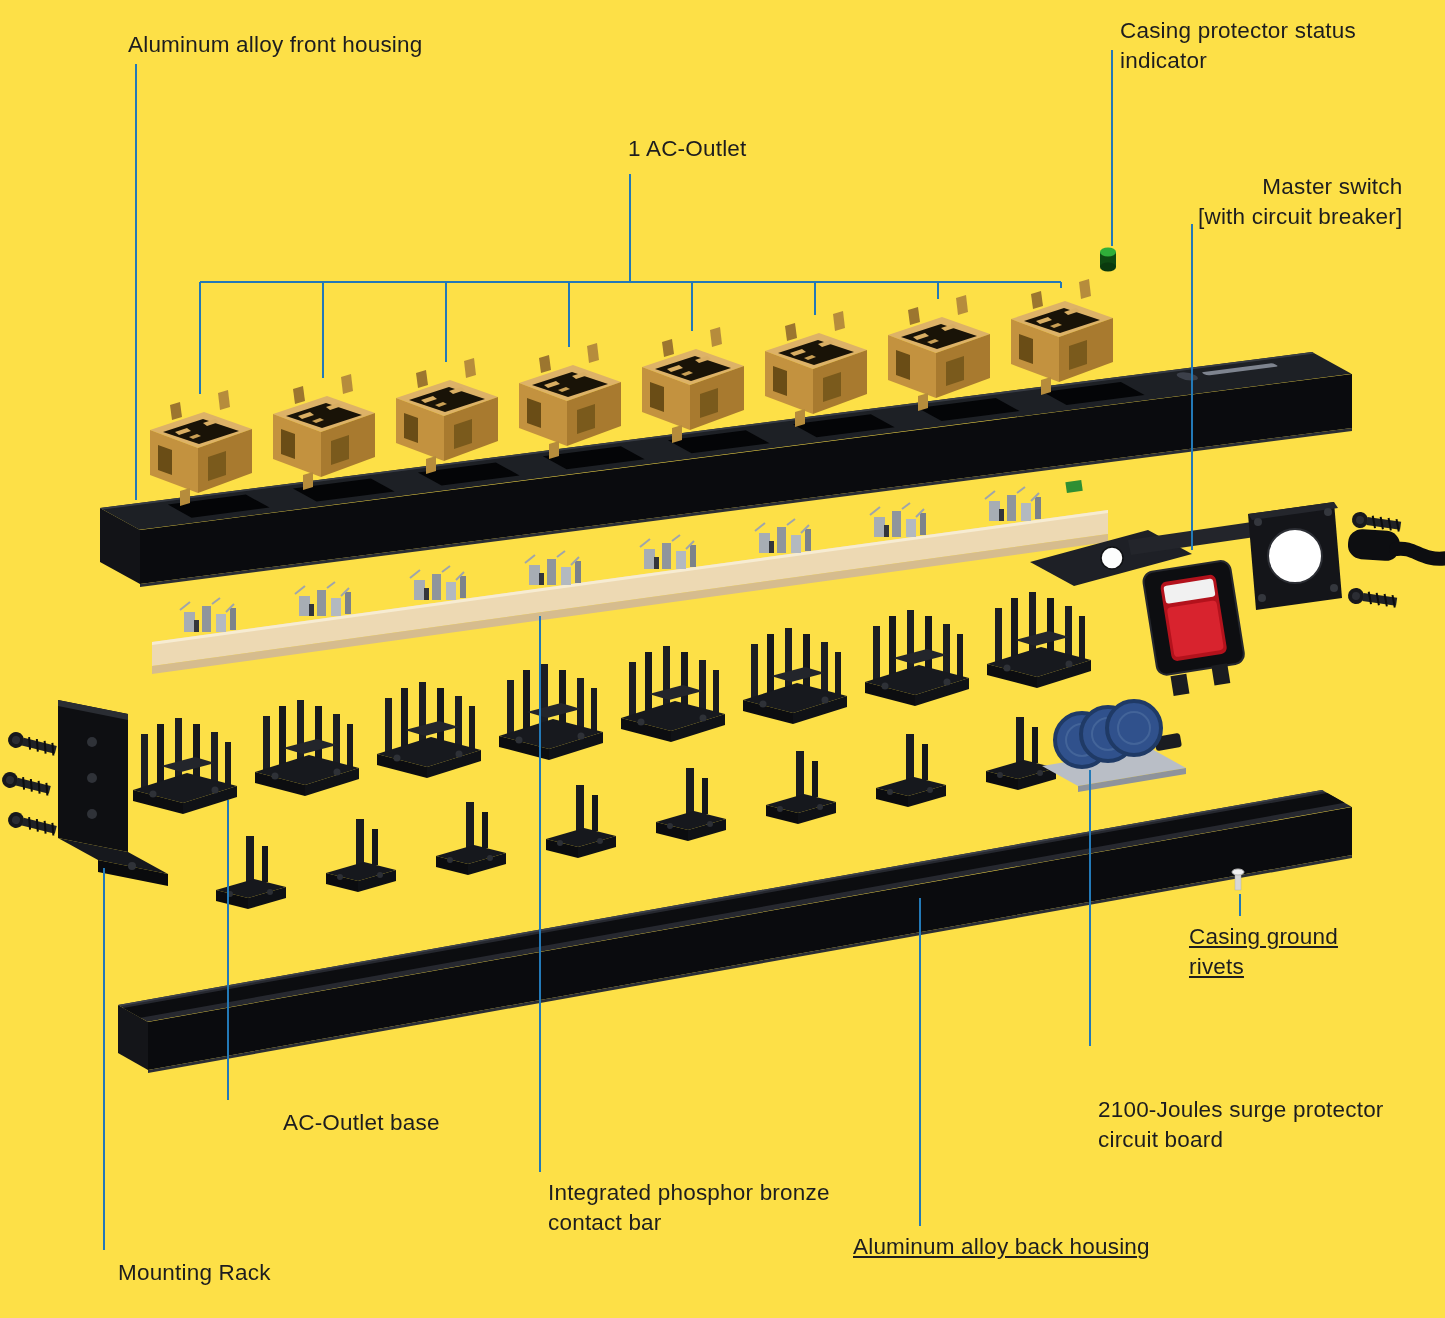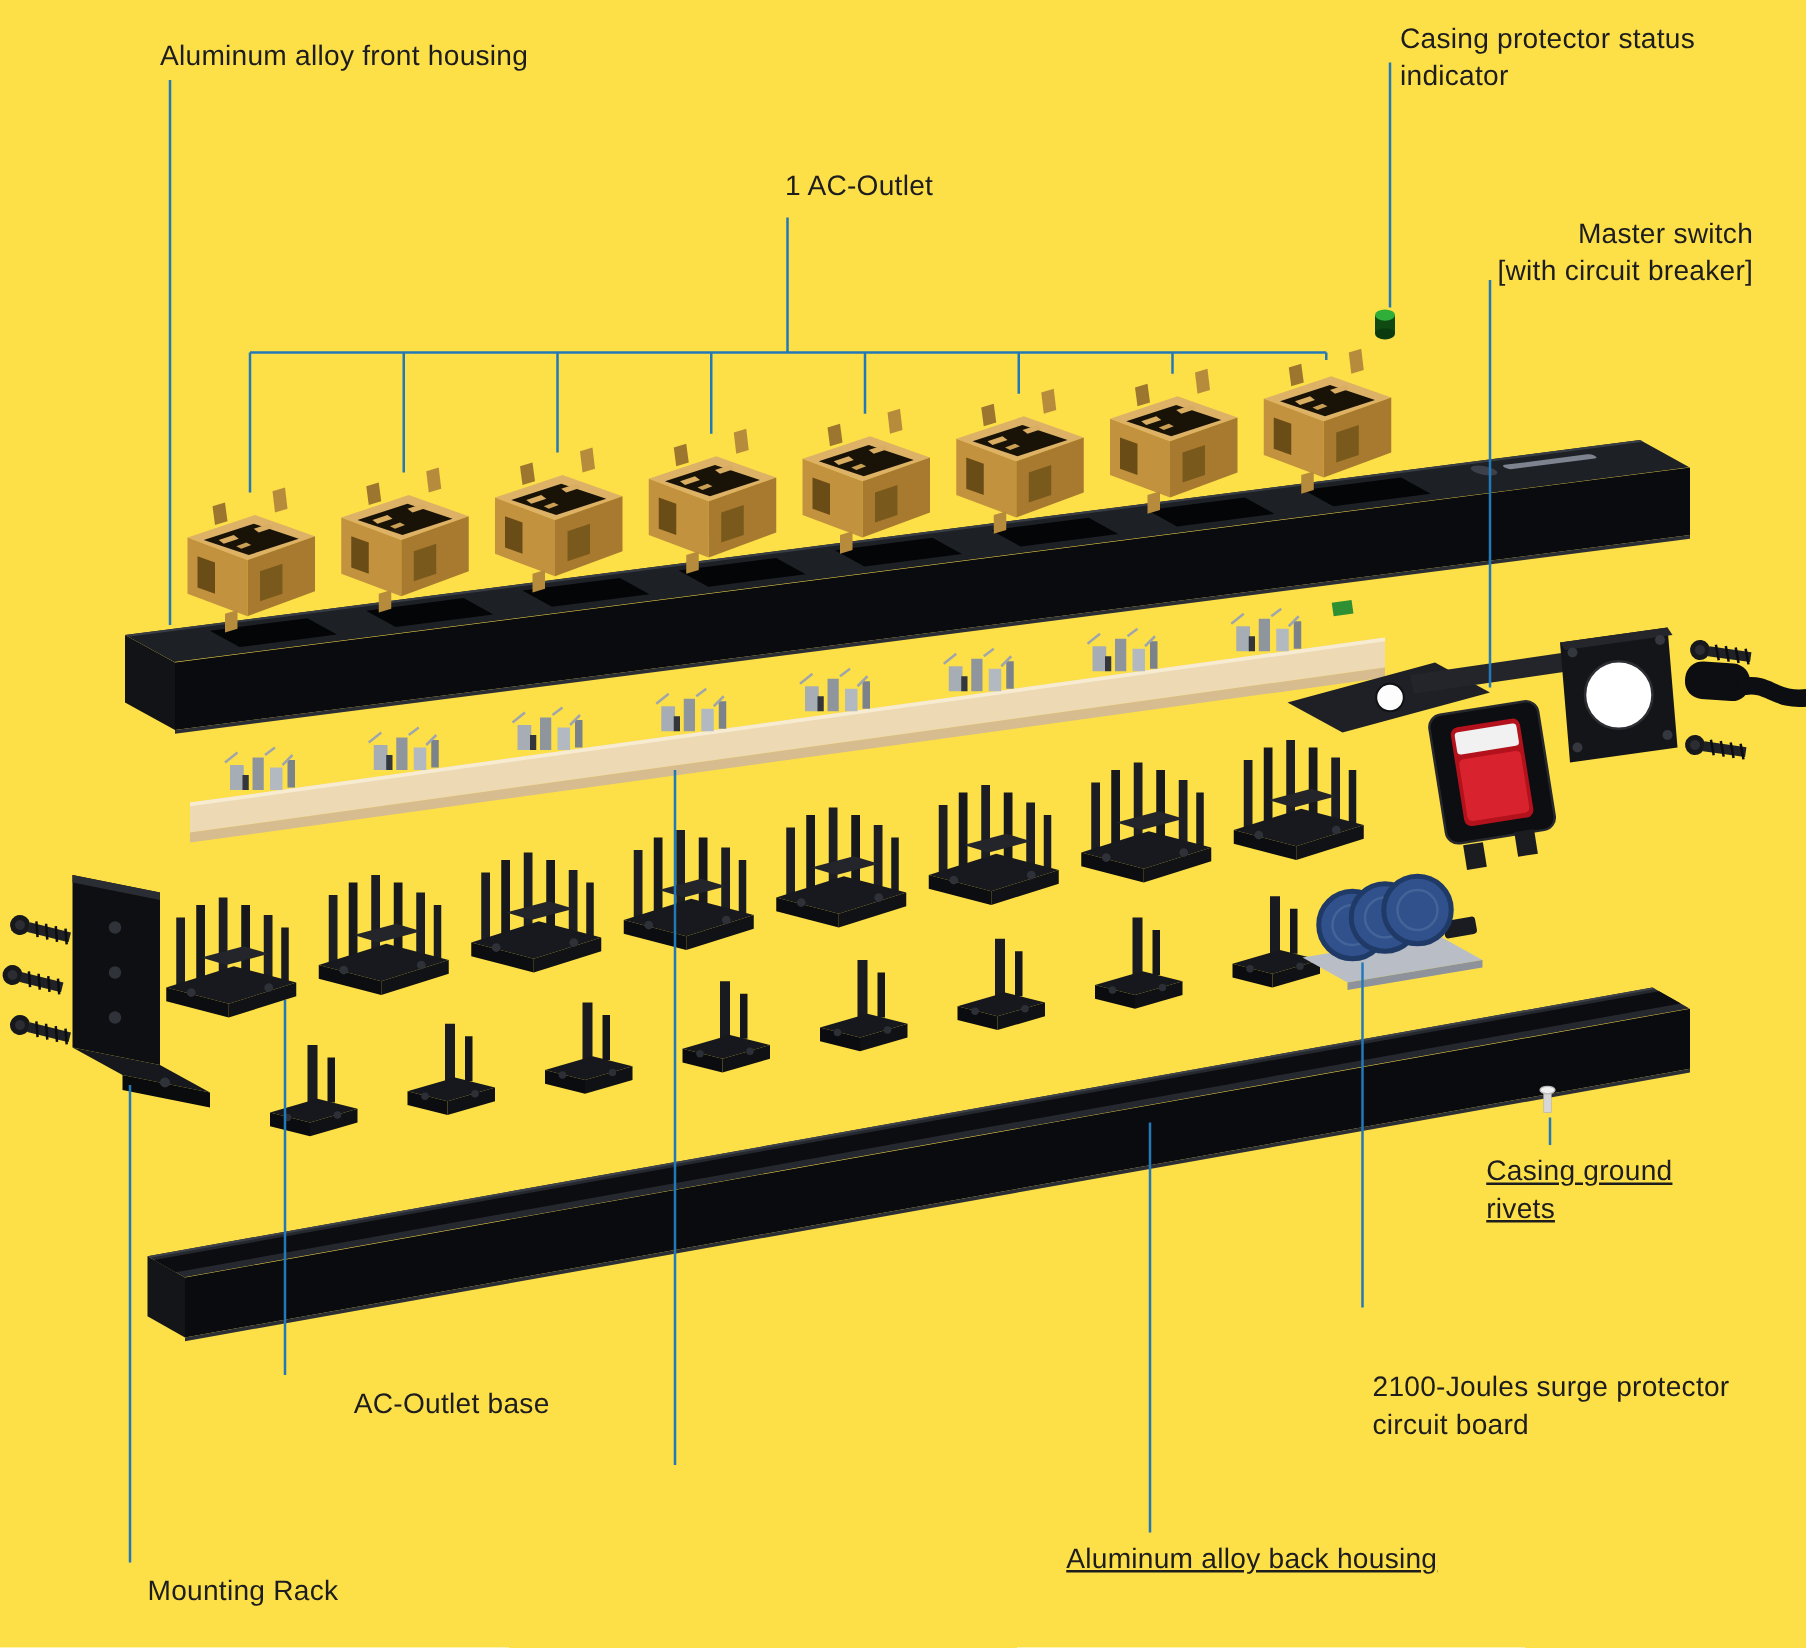--- a/index.html
+++ b/index.html
@@ -273,16 +273,18 @@
   <div class="label" style="left:128px;  top:30px;">Aluminum alloy front housing</div>
   <div class="label" style="left:628px;  top:134px;">1 AC-Outlet</div>
   <div class="label" style="left:1120px; top:16px;">Casing protector status indicator</div>
   <div class="label" style="left:1198px; top:172px;text-align:right;">Master switch
 [with circuit breaker]</div>
   <div class="label" style="left:1189px; top:922px;text-decoration:underline;">Casing ground
 rivets</div>
   <div class="label" style="left:1098px; top:1052px;margin-top:43px;">2100-Joules surge protector
 circuit board</div>
   <div class="label" style="left:853px;  top:1232px;text-decoration:underline;">Aluminum alloy back housing</div>
+  <div class="label" style="left:548px;  top:1178px;">Integrated phosphor bronze
+contact bar</div>
   <div class="label" style="left:236px;  top:1108px;margin-left:47px;">AC-Outlet base</div>
   <div class="label" style="left:118px;  top:1258px;">Mounting Rack</div>
 
 </div>
 
 </body></html>

